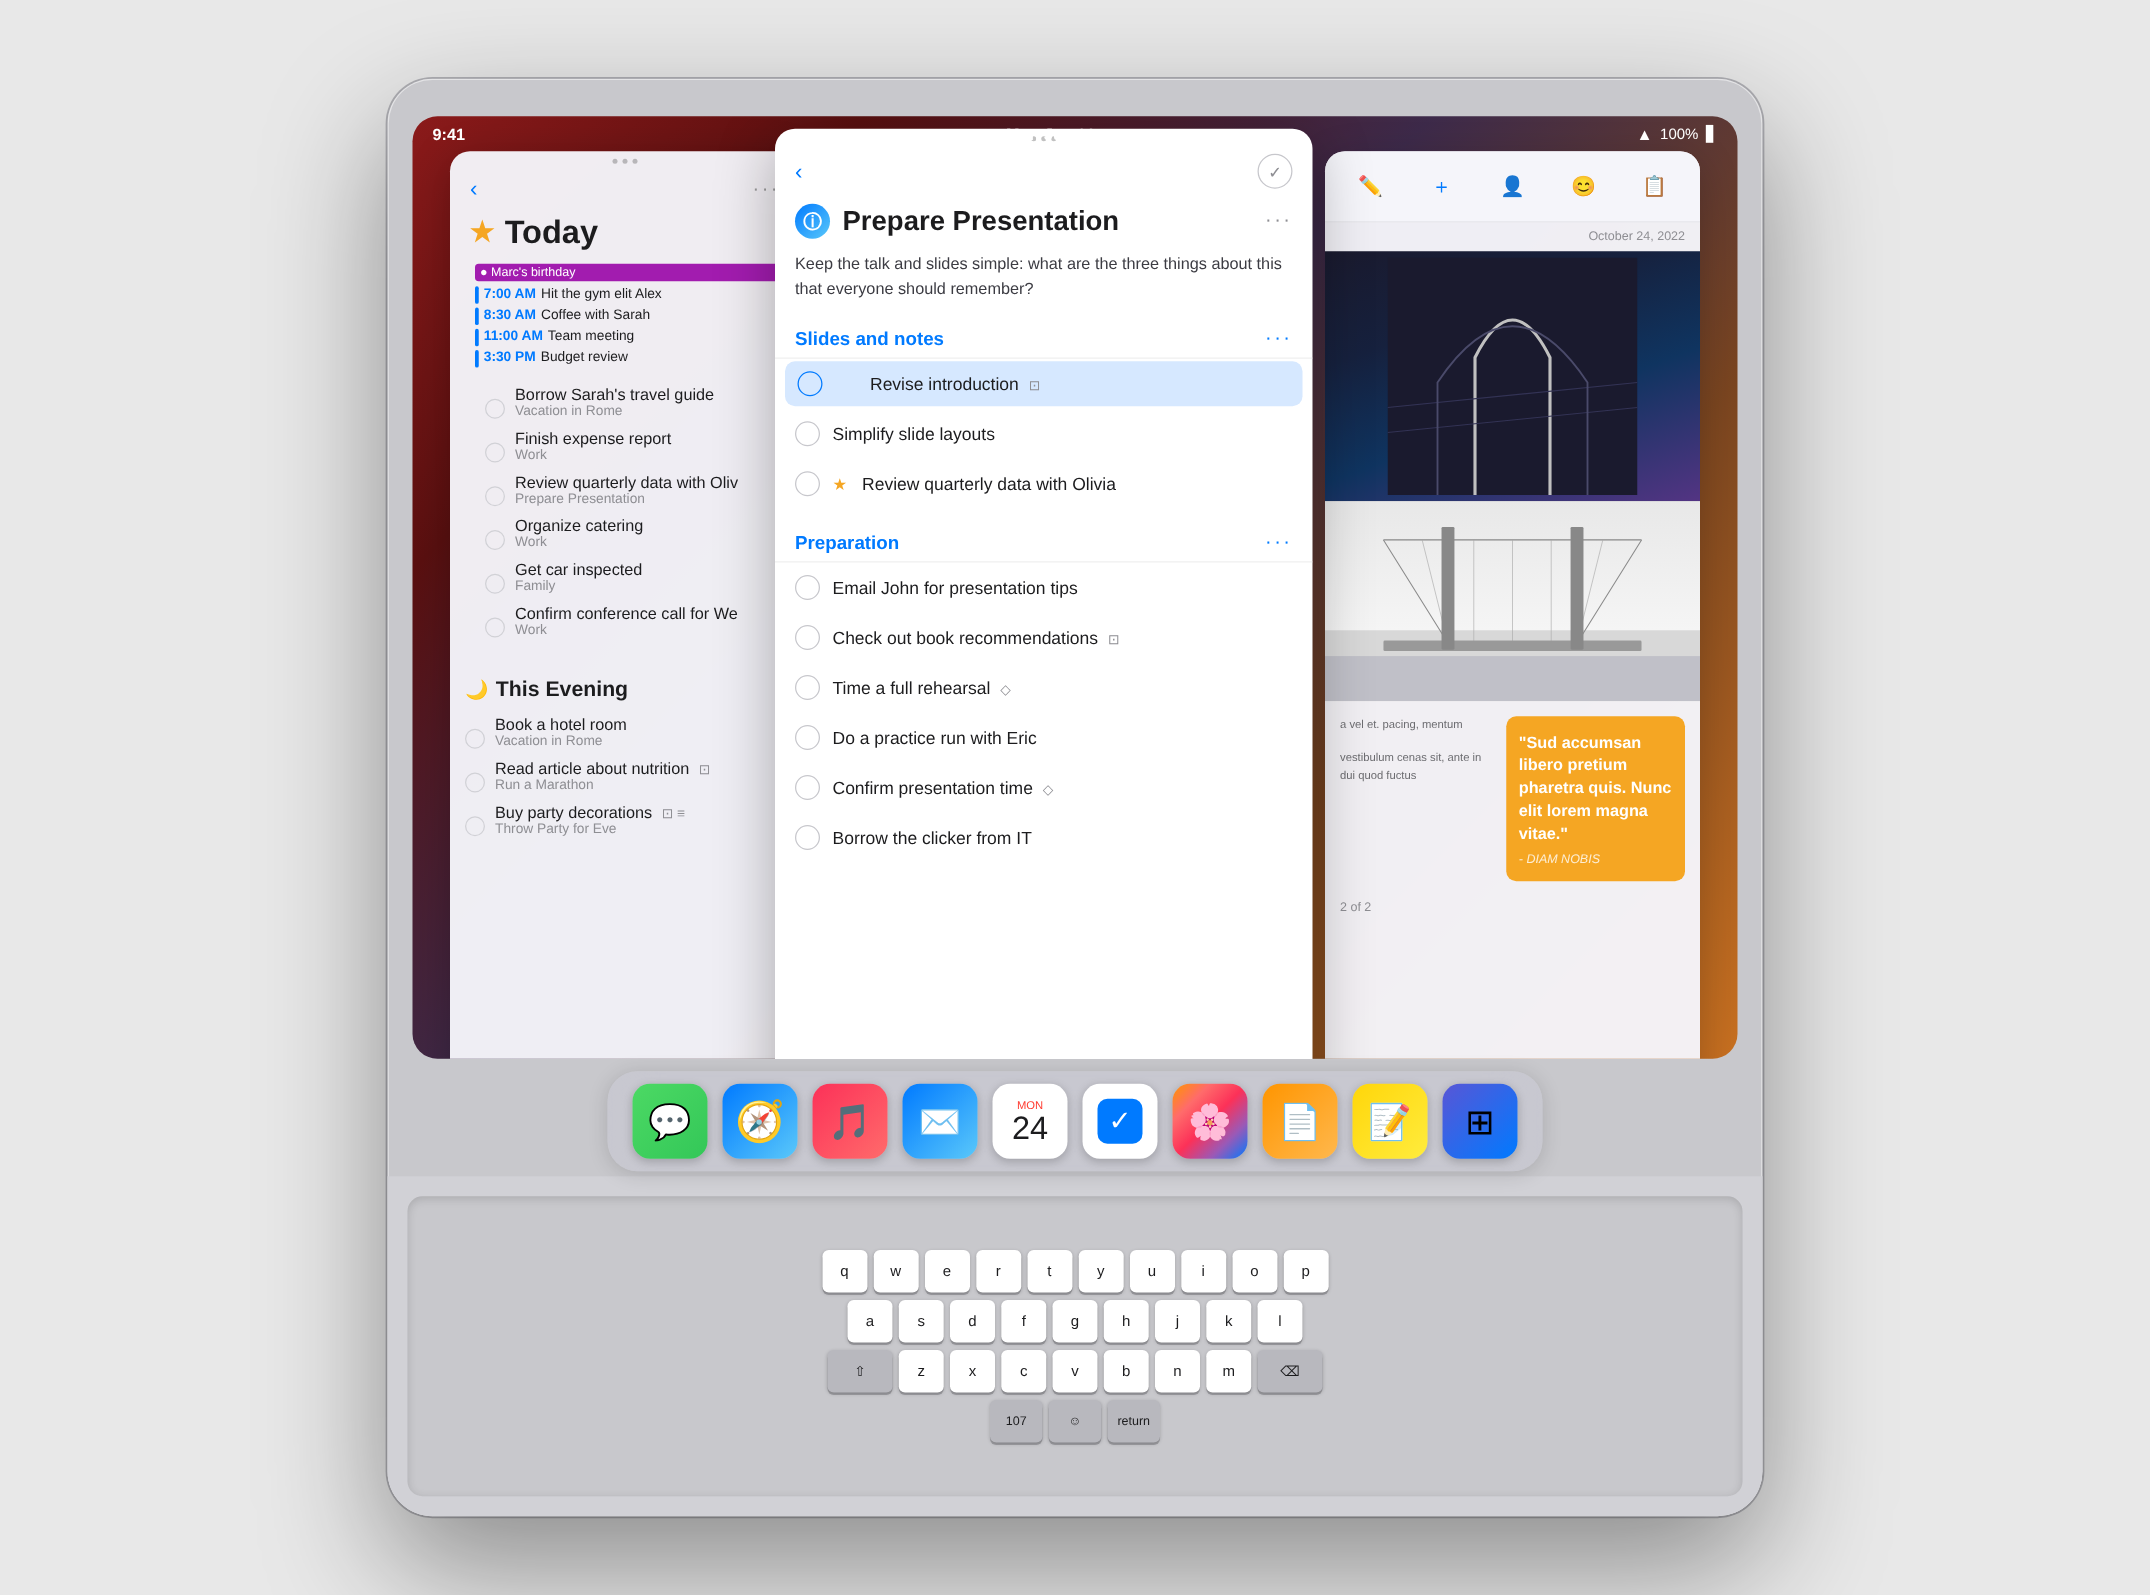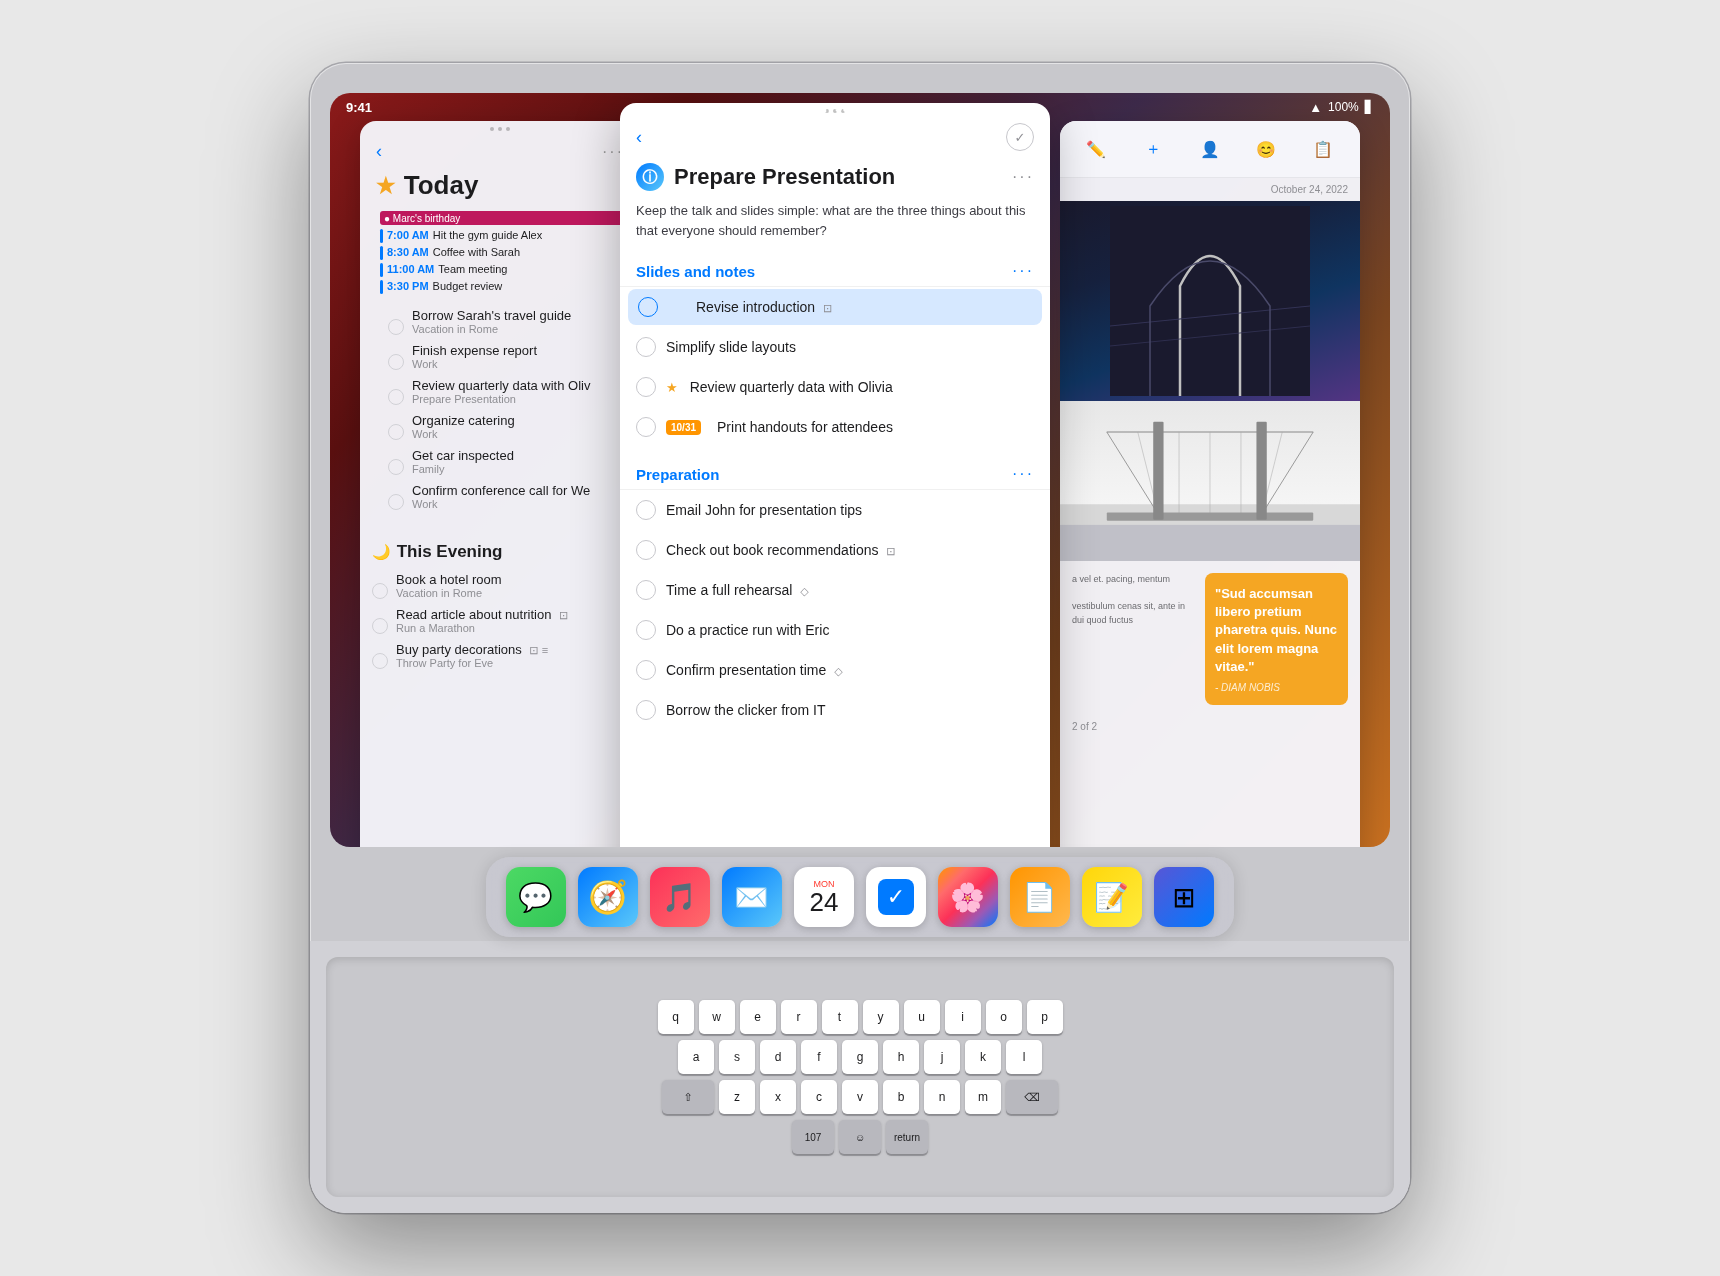--- a/index.html
+++ b/index.html
@@ -139,21 +139,21 @@
       align-self: stretch;
       min-height: 14px;
     }
     .cal-event-time {
       font-weight: 600;
       font-size: 11px;
     }
     .cal-event-time.blue { color: #007aff; }
     .cal-event-name { color: #1c1c1e; font-size: 11px; }
     .birthday-bar {
-      background: #be185d;
+      background: #a21caf;
       height: 14px;
       border-radius: 3px;
       display: flex;
       align-items: center;
       padding: 0 4px;
       font-size: 10px;
       color: white;
       font-weight: 500;
       margin-bottom: 4px;
     }
@@ -608,21 +608,21 @@
           <span>Today</span>
         </div>
 
         <div class="calendar-events">
           <div class="birthday-bar">
             ● Marc's birthday
           </div>
           <div class="cal-event">
             <div class="cal-event-dot"></div>
             <span class="cal-event-time blue">7:00 AM</span>
-            <span class="cal-event-name">Hit the gym guide Alex</span>
+            <span class="cal-event-name">Hit the gym elit Alex</span>
           </div>
           <div class="cal-event">
             <div class="cal-event-dot"></div>
             <span class="cal-event-time blue">8:30 AM</span>
             <span class="cal-event-name">Coffee with Sarah</span>
           </div>
           <div class="cal-event">
             <div class="cal-event-dot"></div>
             <span class="cal-event-time blue">11:00 AM</span>
             <span class="cal-event-name">Team meeting</span>
@@ -742,25 +742,20 @@
         <span class="task-text">Revise introduction <span class="task-tag-icon">⊡</span></span>
       </div>
       <div class="task-item">
         <div class="task-checkbox"></div>
         <span class="task-text">Simplify slide layouts</span>
       </div>
       <div class="task-item">
         <div class="task-checkbox"></div>
         <span class="task-star">★</span>
         <span class="task-text">Review quarterly data with Olivia</span>
-      </div>
-      <div class="task-item">
-        <div class="task-checkbox"></div>
-        <span class="task-date-badge">10/31</span>
-        <span class="task-text" style="margin-left:6px;">Print handouts for attendees</span>
       </div>
 
       <div class="task-section-header" style="margin-top:8px;">
         <span class="task-section-title">Preparation</span>
         <span class="task-section-more">···</span>
       </div>
 
       <div class="task-item">
         <div class="task-checkbox"></div>
         <span class="task-text">Email John for presentation tips</span>

